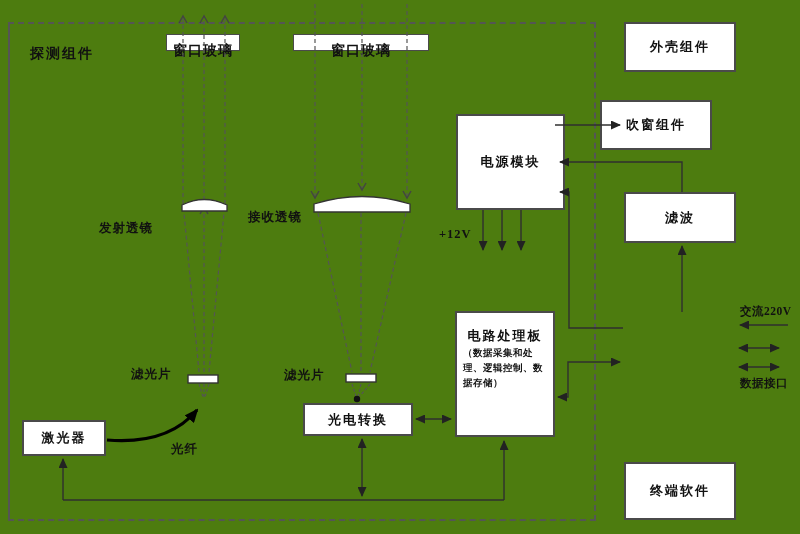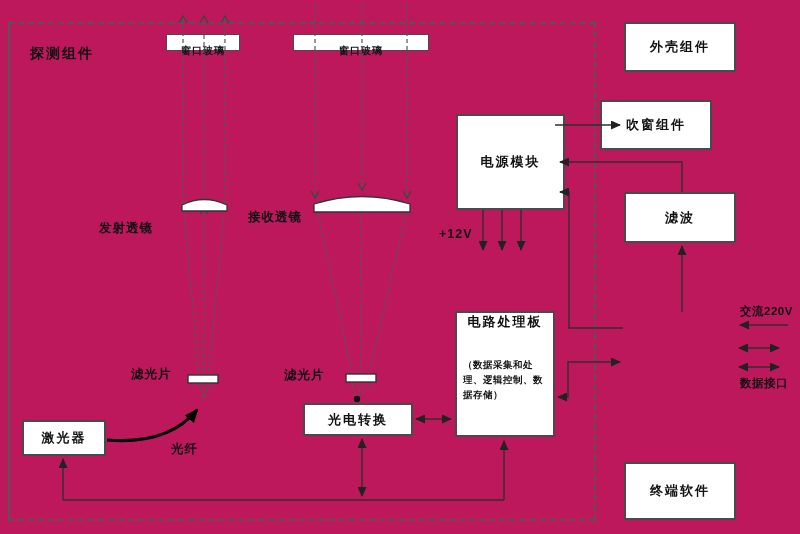--- a/index.html
+++ b/index.html
@@ -1,35 +1,35 @@
 <!DOCTYPE html>
 <html><head>
 <meta charset="utf-8">
 <style>
   html,body{margin:0;padding:0;background:#e8e8e8;}
   #stage{
-    position:relative;width:800px;height:534px;background:#be185d;
-    font-family:Liberation Sans, sans-serif;color:#111;
+    position:relative;width:800px;height:534px;background:#4d7c0f;
+    font-family:Liberation Serif, serif;color:#111;
     overflow:hidden;
   }
   .box{
     position:absolute;border:2px solid #4a4a4a;background:#fff;
     display:flex;align-items:center;justify-content:center;
     box-sizing:border-box;text-align:center;
   }
   .box-label{font-size:13px;font-weight:bold;letter-spacing:2px;white-space:nowrap;}
   .glass{border-width:1.5px;}
-  .glass .box-label{font-size:10px;font-weight:bold;letter-spacing:1px;margin-top:17px;}
+  .glass .box-label{font-size:14px;font-weight:bold;letter-spacing:1px;margin-top:17px;}
   .bigbox{
     position:absolute;left:8px;top:22px;width:588px;height:499px;
     border:2px dashed #555;border-left-style:solid;box-sizing:border-box;background:transparent;
   }
   .freelabel{position:absolute;font-size:12.5px;font-weight:bold;letter-spacing:1px;white-space:nowrap;}
   .small-io{font-size:11.5px;letter-spacing:0.5px;}
-  #circuit-box{flex-direction:column;justify-content:flex-start;gap:26px;}
+  #circuit-box{flex-direction:column;justify-content:flex-start;padding-top:14px;gap:1px;}
   #circuit-sub{font-size:9.5px;font-weight:bold;line-height:15px;text-align:left;width:84px;letter-spacing:0.5px;}
   #title-detect{font-size:14px;font-weight:bold;letter-spacing:2px;}
   svg.layer{position:absolute;left:0;top:0;pointer-events:none;}
 </style>
 </head>
 <body>
 
 <div id="stage">
 
   <div class="bigbox"></div>

